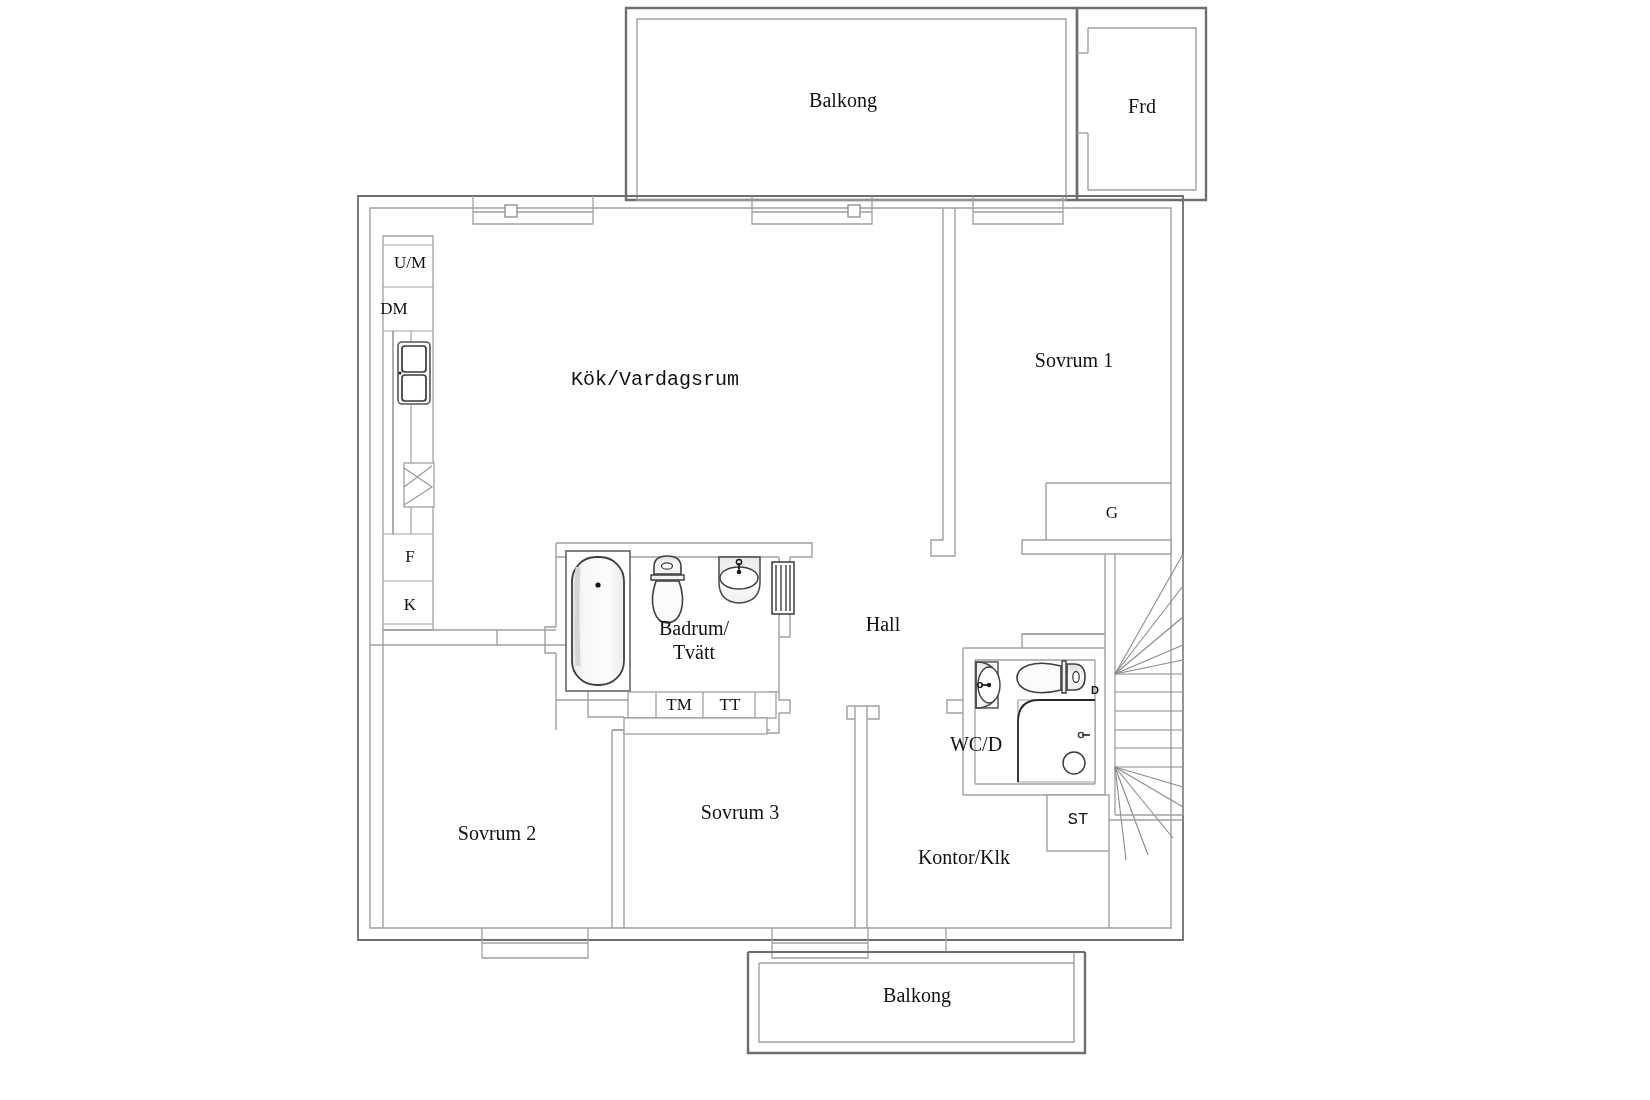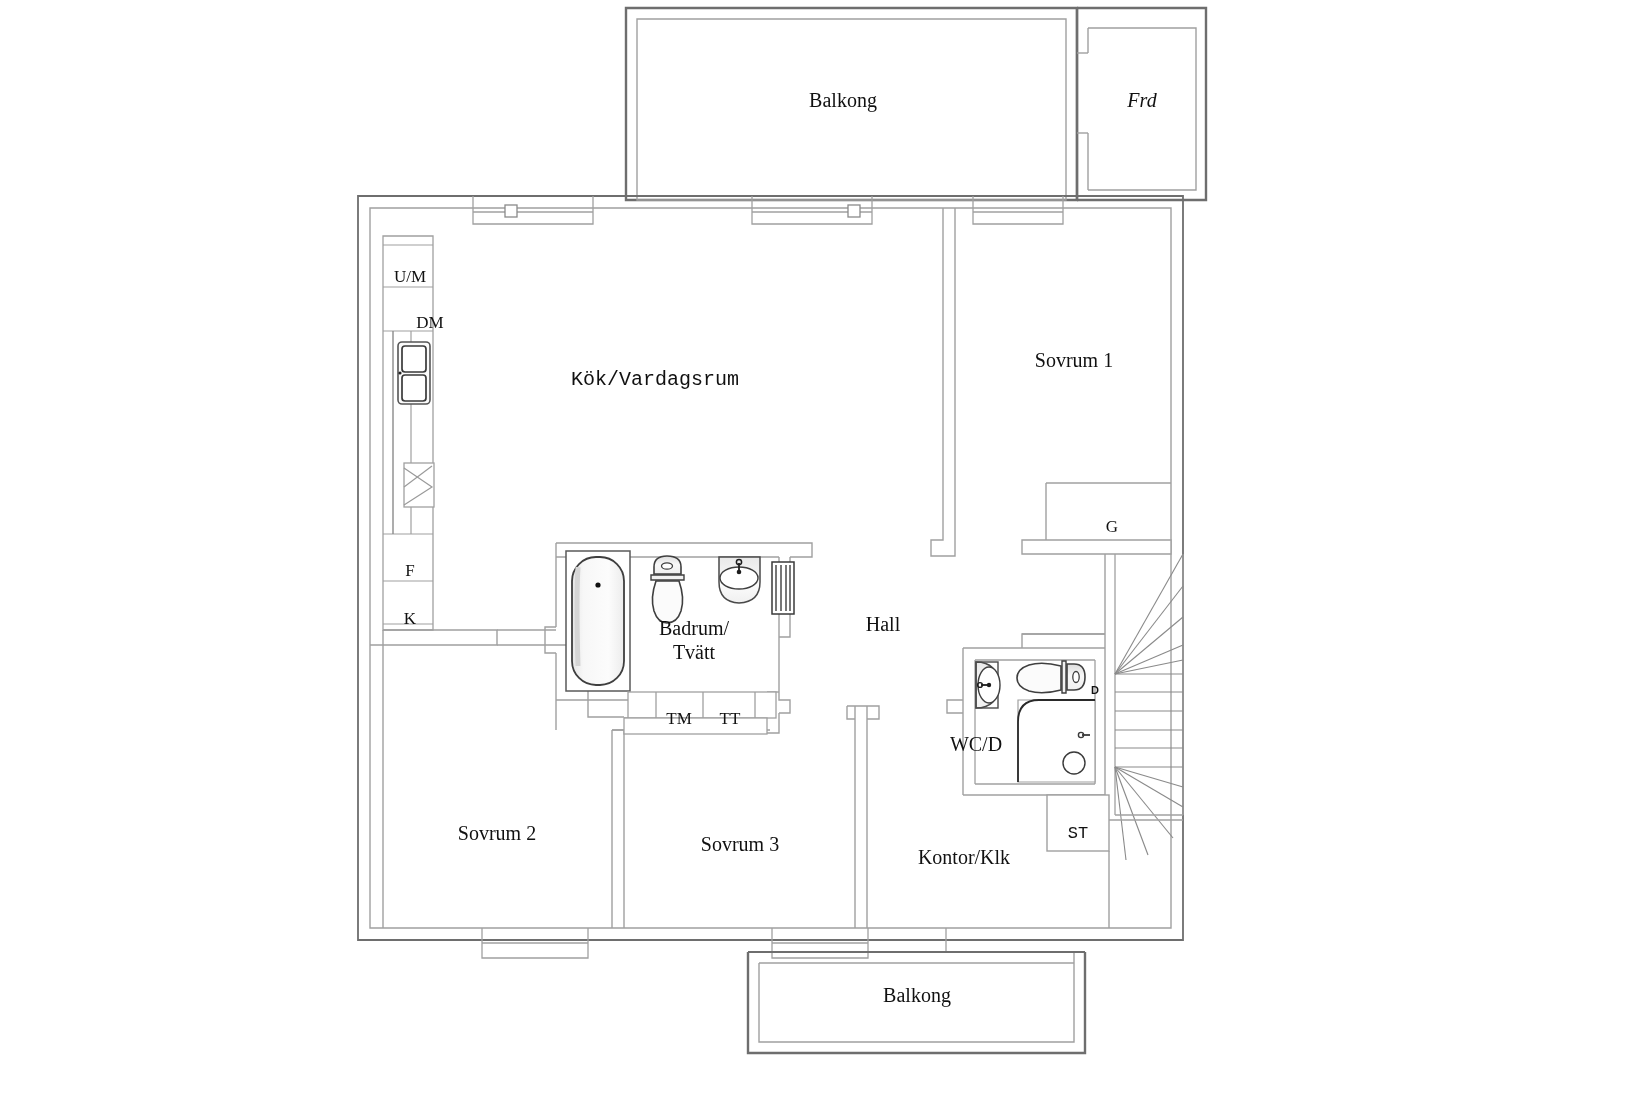--- a/index.html
+++ b/index.html
@@ -27,21 +27,21 @@
     position: absolute;
     font-family: "Liberation Serif", "DejaVu Serif", serif;
     color: #111111;
     white-space: pre;
     text-align: center;
     transform: translate(-50%, -50%);
     line-height: 1.18;
     pointer-events: none;
   }
   .lbl-big   { font-size: 20px; }
-  .lbl-small { font-size: 17px; margin-top: 14px; }
+  .lbl-small { font-size: 17px; }
   .lbl-micro { font-size: 11px; font-weight: bold; font-family: "Liberation Sans", sans-serif; }
 </style>
 </head>
 <body>
 
 <div id="plan-root">
 
 <svg id="floorplan" viewBox="0 0 1650 1100">
   <defs>
     <linearGradient id="tubGrad" x1="0" y1="0" x2="1" y2="0">
@@ -325,44 +325,44 @@
       <path d="M 759 963 L 759 1042 L 1074 1042 L 1074 952" stroke="#a0a0a0" stroke-width="1.4"></path>
       <path d="M 748 952 L 1085 952" stroke="#6e6e6e" stroke-width="2.2"></path>
       <path d="M 759 963 L 1074 963" stroke="#a0a0a0" stroke-width="1.3"></path>
     </g>
 
   </g>
 </svg>
 
 <div class="room-label lbl-big" style="left:843px; top:101px;">Balkong</div>
 
-<div class="room-label lbl-big" style="left:1142px; top:101px;font-style:italic;">Frd</div>
+<div class="room-label lbl-big" style="left:1142px; top:107px;">Frd</div>
 
 <div class="room-label lbl-big" style="left:655px; top:380px;font-family:Liberation Mono, monospace;">Kök/Vardagsrum</div>
 
 <div class="room-label lbl-big" style="left:1074px; top:361px;">Sovrum 1</div>
 
 <div class="room-label lbl-big" style="left:883px; top:625px;">Hall</div>
 
 <div class="room-label lbl-big" style="left:694px; top:641px;">Badrum/
 Tvätt</div>
 
 <div class="room-label lbl-big" style="left:497px; top:792px;margin-top:42px;">Sovrum 2</div>
 
-<div class="room-label lbl-big" style="left:740px; top:845px;">Sovrum 3</div>
+<div class="room-label lbl-big" style="left:740px; top:813px;">Sovrum 3</div>
 
 <div class="room-label lbl-big" style="left:964px; top:858px;">Kontor/Klk</div>
 
 <div class="room-label lbl-big" style="left:976px; top:745px;">WC/D</div>
 
 <div class="room-label lbl-big" style="left:917px; top:996px;">Balkong</div>
 
 <div class="room-label lbl-small" style="left:410px; top:263px;">U/M</div>
 
-<div class="room-label lbl-small" style="left:430px; top:309px;">DM</div>
+<div class="room-label lbl-small" style="left:394px; top:309px;">DM</div>
 
 <div class="room-label lbl-small" style="left:410px; top:557px;">F</div>
 
 <div class="room-label lbl-small" style="left:410px; top:605px;">K</div>
 
 <div class="room-label lbl-small" style="left:679px; top:705px;">TM</div>
 
 <div class="room-label lbl-small" style="left:730px; top:705px;">TT</div>
 
 <div class="room-label lbl-small" style="left:1112px; top:513px;">G</div>

